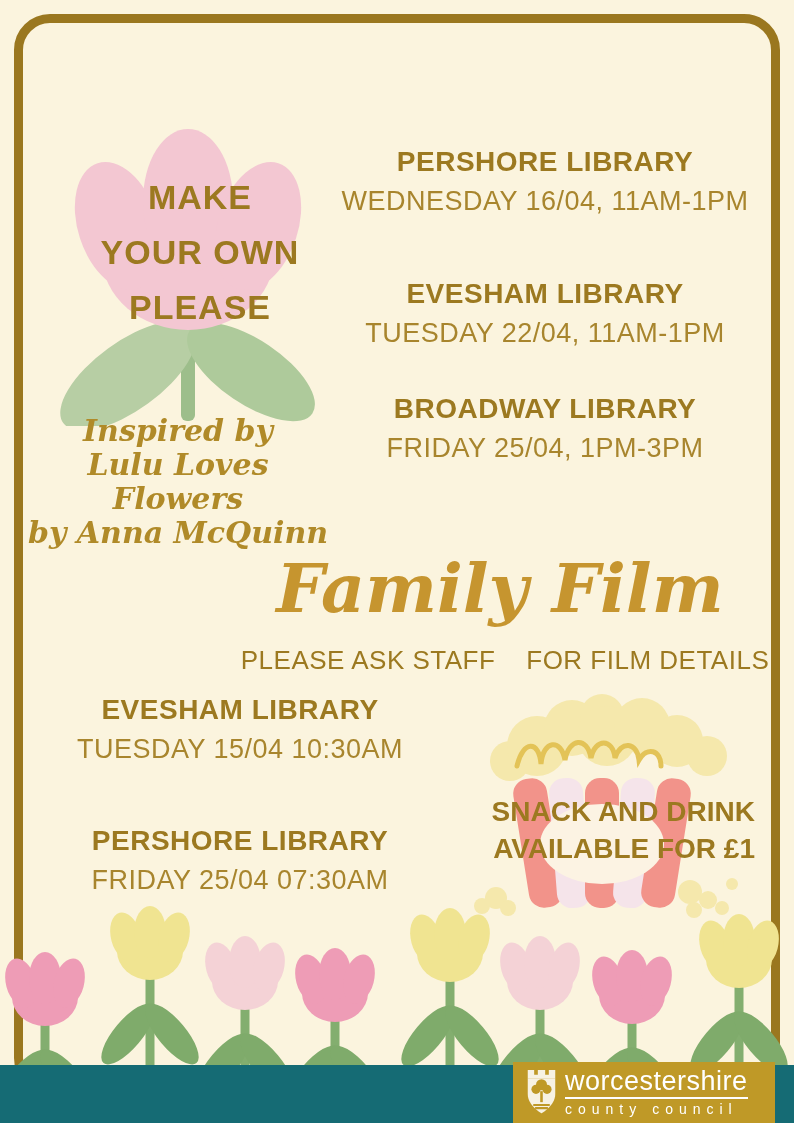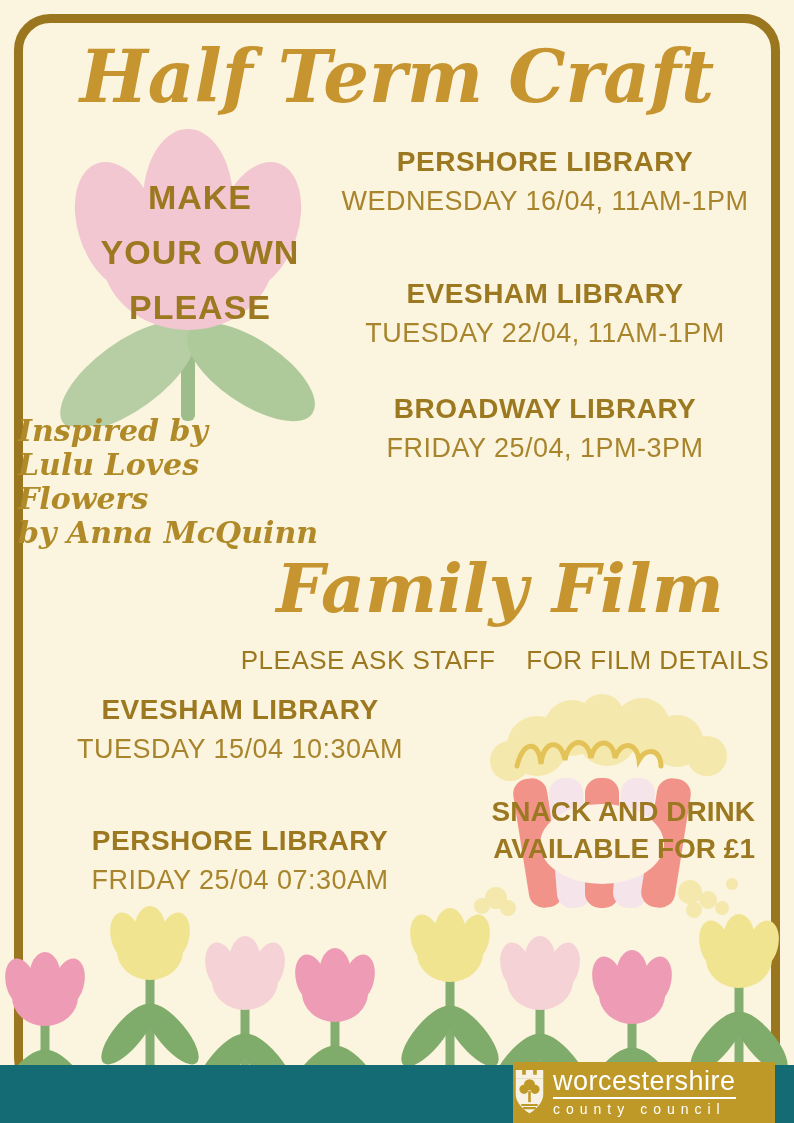--- a/index.html
+++ b/index.html
@@ -28,21 +28,21 @@
     position:absolute; left:40px; top:170px; width:320px; text-align:center; z-index:3;
     font-weight:bold; font-size:34px; line-height:55px; letter-spacing:1px;
     color:var(--heading-gold,#9C7920);
   }
   .craft-events { position:absolute; left:320px; top:146px; width:450px; text-align:center; z-index:3; }
   .event-lib { font-size:28px; font-weight:bold; color:var(--heading-gold,#9C7920); letter-spacing:.5px; margin-bottom:8px; }
   .event-dt  { font-size:27px; color:var(--body-gold,#A8852D); letter-spacing:.5px; }
   .craft-events .event:nth-child(1){ margin-bottom:61px; }
   .craft-events .event:nth-child(2){ margin-bottom:44px; }
   .inspired {
-    position:absolute; left:18px; top:414px; width:320px; text-align:left;
+    position:absolute; left:18px; top:414px; width:320px; text-align:center;
     font-size:30px; line-height:34px; color:#B08A28; z-index:3;
   }
 
   
   .film-title {
     position:absolute; left:200px; top:536px; width:600px; text-align:center;
     font-size:68px; line-height:104px; color:var(--title-gold,#C6952F); z-index:3;
   }
   .film-subtitle {
     position:absolute; left:200px; top:645px; width:610px; text-align:center;
@@ -75,37 +75,36 @@
   
   .footer {
     position:absolute; left:0; bottom:0; width:794px; height:58px;
     background:var(--footer-teal,#156B74); z-index:5; color:#fff;
   }
   .footer-text { position:absolute; left:28px; top:10px; font-size:17px; line-height:22px; white-space:pre; }
   .fw-b { font-weight:bold; }
   .logo-block {
     position:absolute; right:19px; bottom:0; width:262px; height:61px;
     background:var(--logo-gold,#BF9927); z-index:6;
-    display:flex; align-items:center; gap:7px;
+    display:flex; align-items:center; padding-left:12px; gap:7px;
   }
   .crest { width:33px; height:46px; flex:0 0 auto; }
   .crest svg { width:100%; height:100%; }
   .logo-main {
     font-size:27px; line-height:27px; color:#fff; display:inline-block;
     border-bottom:2px solid #fff; padding-bottom:2px; letter-spacing:.5px;
   }
   .logo-sub { font-size:14px; letter-spacing:6px; color:#fff; margin-top:2px; }
 </style>
 </head>
 <body>
 
 <div class="page">
   <div class="frame"></div>
 
-  <h1 class="poster-title script">Half Term Craft</h1>
 
   <div class="craft-tulip">
     <svg viewBox="0 0 300 300" xmlns="http://www.w3.org/2000/svg" aria-hidden="true">
       <rect x="143" y="150" width="14" height="145" rx="6" fill="#9DBE8B"></rect>
       <ellipse cx="90" cy="250" rx="80" ry="34" transform="rotate(-36 90 250)" fill="#B7CEA4"></ellipse>
       <ellipse cx="213" cy="246" rx="74" ry="32" transform="rotate(34 213 246)" fill="#AECA9B"></ellipse>
       <g fill="#F3C7D2">
         <ellipse cx="150" cy="130" rx="86" ry="74"></ellipse>
         <ellipse cx="80" cy="100" rx="40" ry="66" transform="rotate(-18 80 100)"></ellipse>
         <ellipse cx="150" cy="75" rx="45" ry="72"></ellipse>

